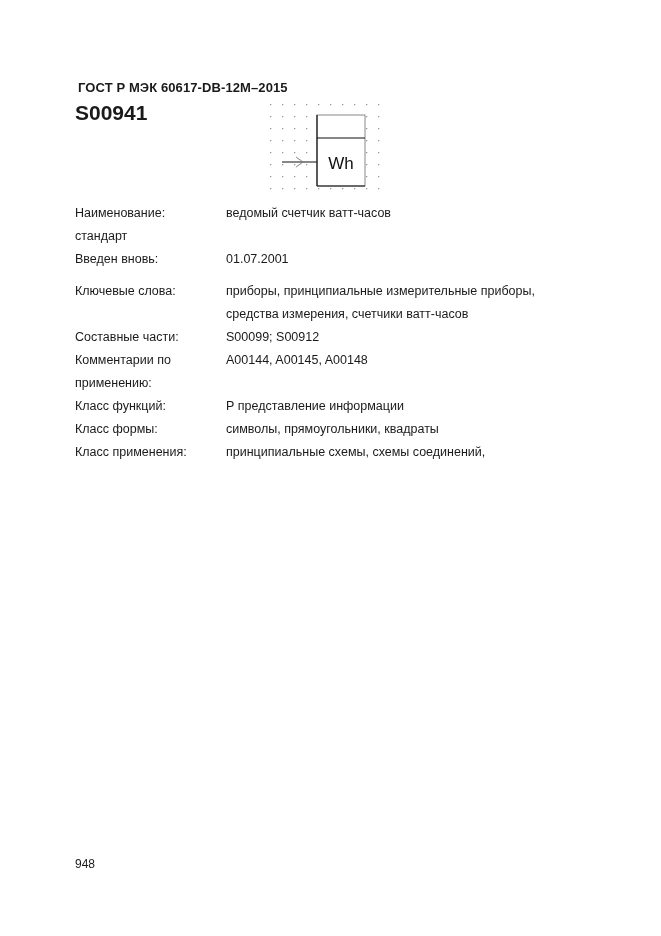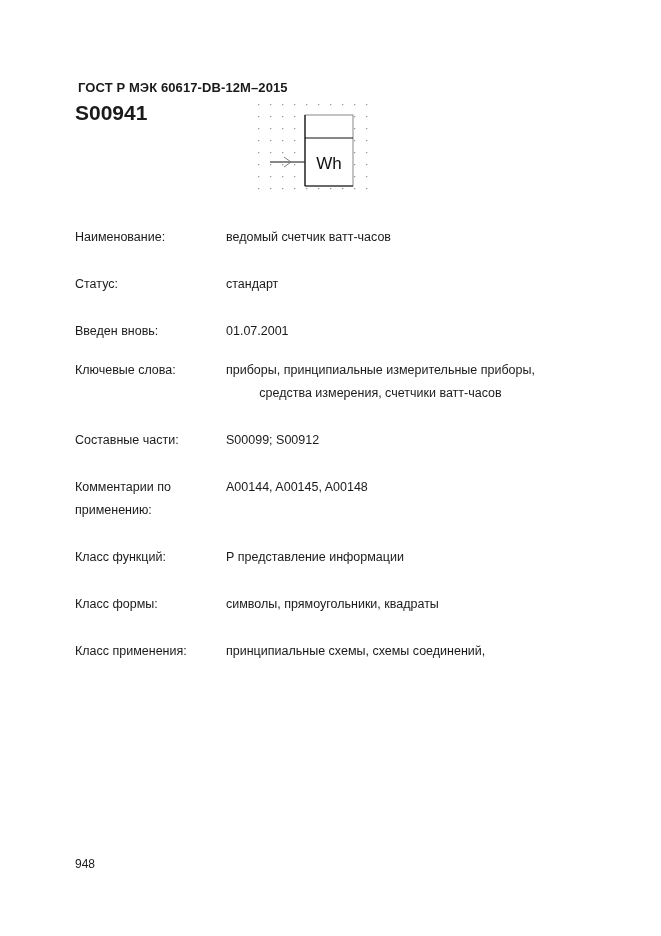--- a/index.html
+++ b/index.html
@@ -26,46 +26,44 @@
     }
     .symbol-id {
       position: absolute;
       left: 75px;
       top: 101px;
       font-size: 21px;
       font-weight: bold;
     }
     .figure {
       position: absolute;
-      left: 252px;
+      left: 264px;
       top: 98px;
       width: 118px;
       height: 102px;
     }
     .figure svg { display: block; }
     .props {
       position: absolute;
       left: 75px;
       top: 202px;
       font-size: 12.5px;
       line-height: 23px;
     }
     .row {
       display: flex;
-      margin-top: 24px;
     }
-    .row.gap-before { margin-top: 16px; }
+    .row.gap-before { margin-top: 9px; }
     .label {
       width: 151px;
       flex: 0 0 151px;
       white-space: nowrap;
     }
     .value {
       white-space: nowrap;
-      text-align: center;
     }
     .value div { white-space: nowrap; }
     .page-number {
       position: absolute;
       left: 75px;
       top: 857px;
       font-size: 12px;
     }
   </style>
 </head>
@@ -97,21 +95,20 @@
 </div>
 
 <div class="props">
   <div class="row">
     <div class="label">Наименование:</div>
     <div class="value">
         <div>ведомый счетчик ватт-часов</div>
       </div>
   </div>
   <div class="row">
-    <div class="label">Статус:</div>
     <div class="value">
         <div>стандарт</div>
       </div>
   </div>
   <div class="row">
     <div class="label">Введен вновь:</div>
     <div class="value">
         <div>01.07.2001</div>
       </div>
   </div>

